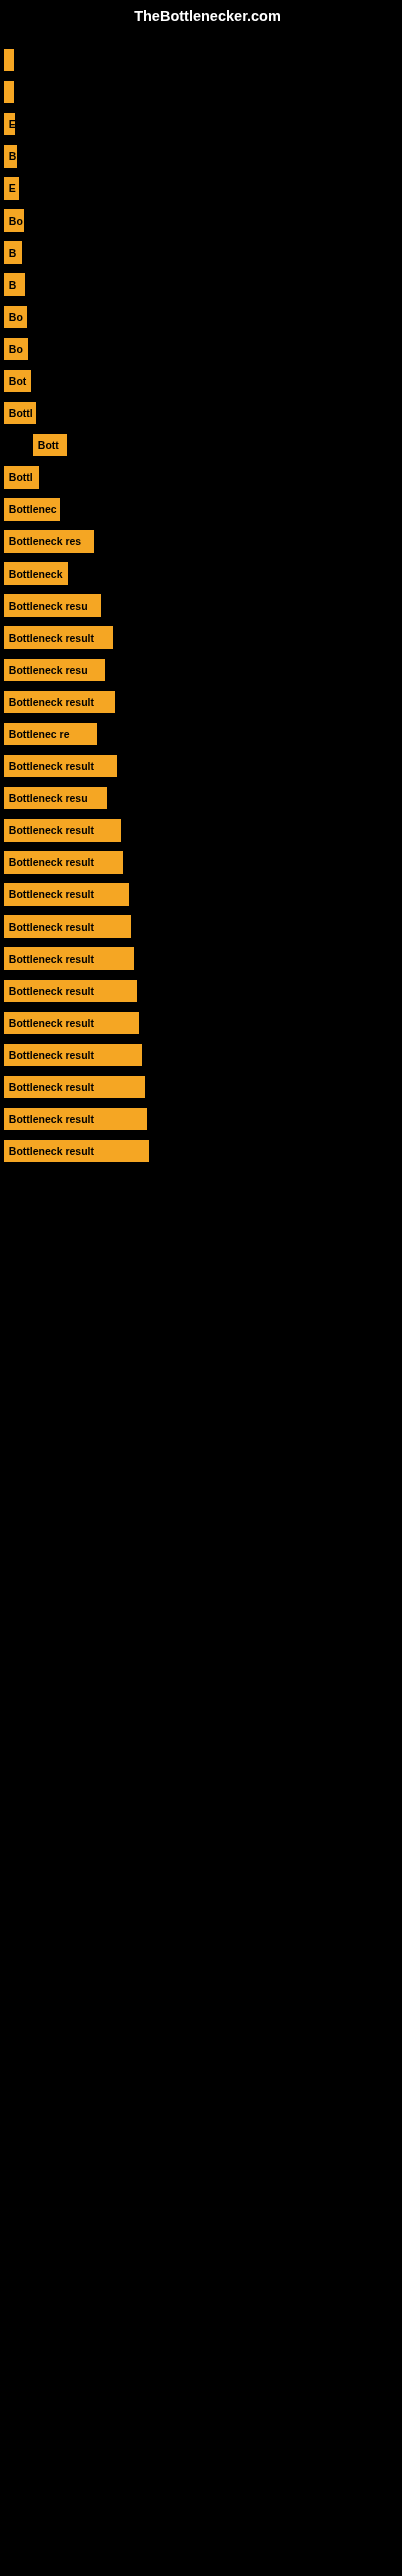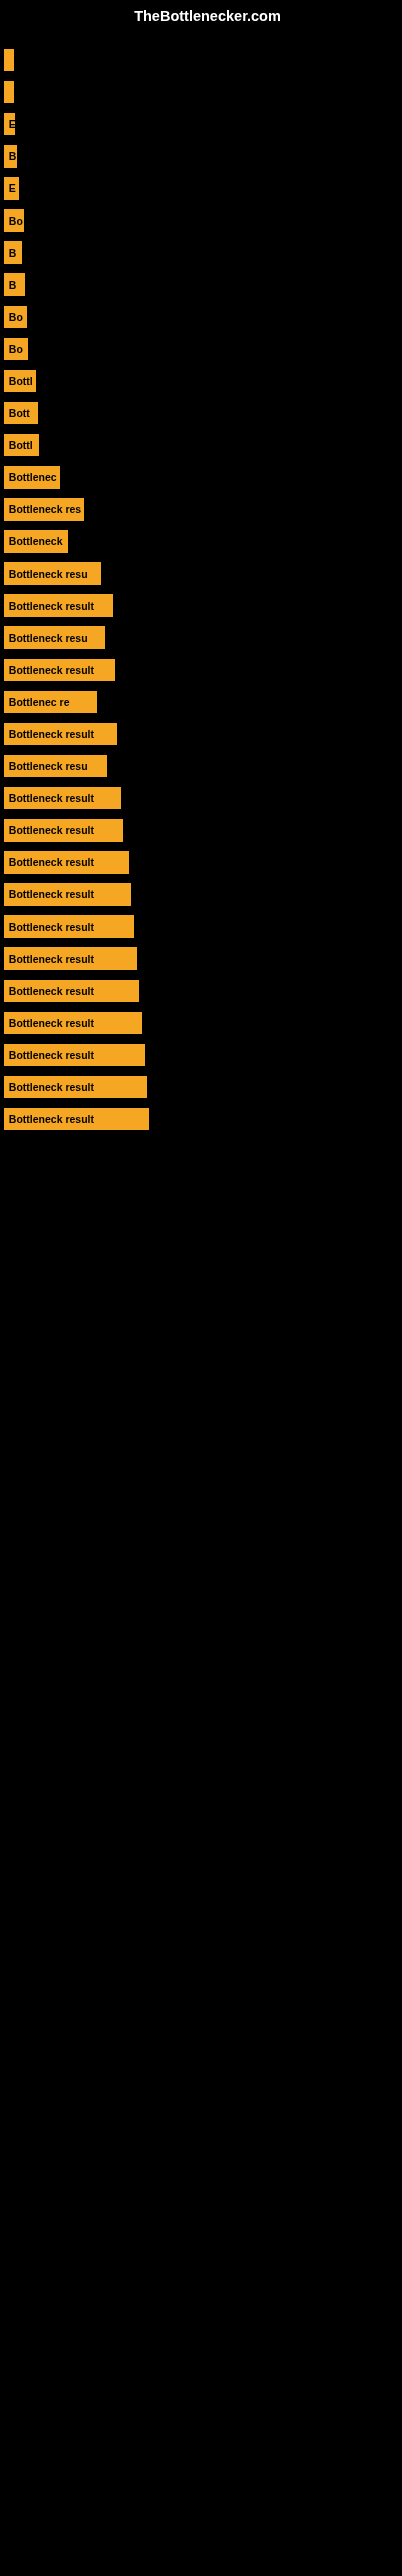--- a/index.html
+++ b/index.html
@@ -79,33 +79,36 @@
     <div class="bar-row">
       <div class="bar-label" style="width: 21px;">B</div>
     </div>
     <div class="bar-row">
       <div class="bar-label" style="width: 22.5px;">Bo</div>
     </div>
     <div class="bar-row">
       <div class="bar-label" style="width: 24px;">Bo</div>
     </div>
     <div class="bar-row">
+      <div class="bar-label" style="width: 26.6px;">Bot</div>
+    </div>
+    <div class="bar-row">
       <div class="bar-label" style="width: 32px;">Bottl</div>
     </div>
     <div class="bar-row">
-      <div class="bar-label" style="width: 34px;">Bott</div>
+      <div class="bar-label" style="width: 34px; margin-left: 29px;">Bott</div>
     </div>
     <div class="bar-row">
       <div class="bar-label" style="width: 35px;">Bottl</div>
     </div>
     <div class="bar-row">
       <div class="bar-label" style="width: 56px;">Bottlenec</div>
     </div>
     <div class="bar-row">
-      <div class="bar-label" style="width: 80px;">Bottleneck res</div>
+      <div class="bar-label" style="width: 90px;">Bottleneck res</div>
     </div>
     <div class="bar-row">
       <div class="bar-label" style="width: 64px;">Bottleneck</div>
     </div>
     <div class="bar-row">
       <div class="bar-label" style="width: 97px;">Bottleneck resu</div>
     </div>
     <div class="bar-row">
       <div class="bar-label" style="width: 109px;">Bottleneck result</div>
     </div>

